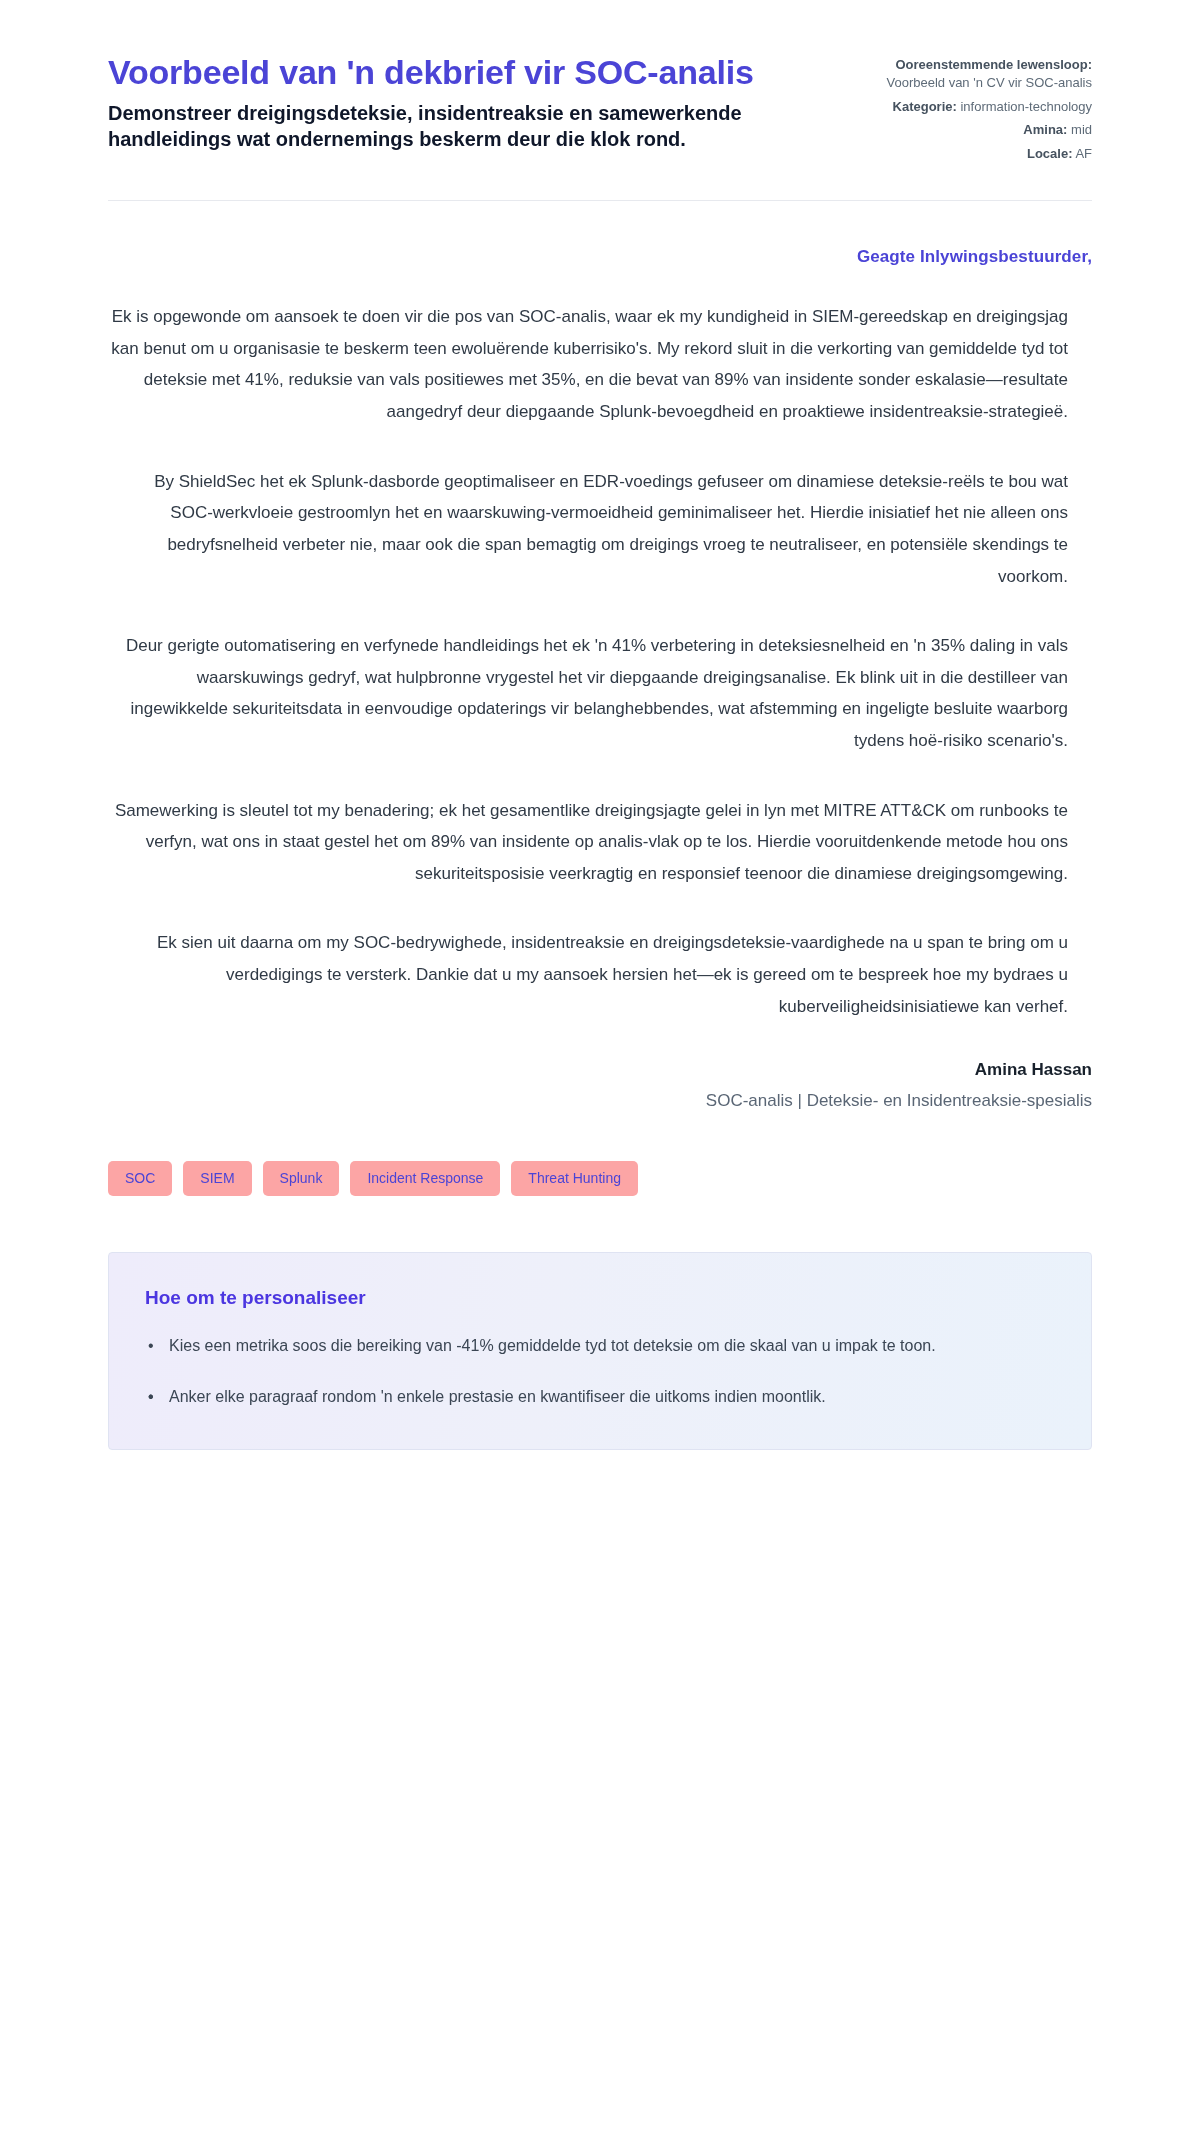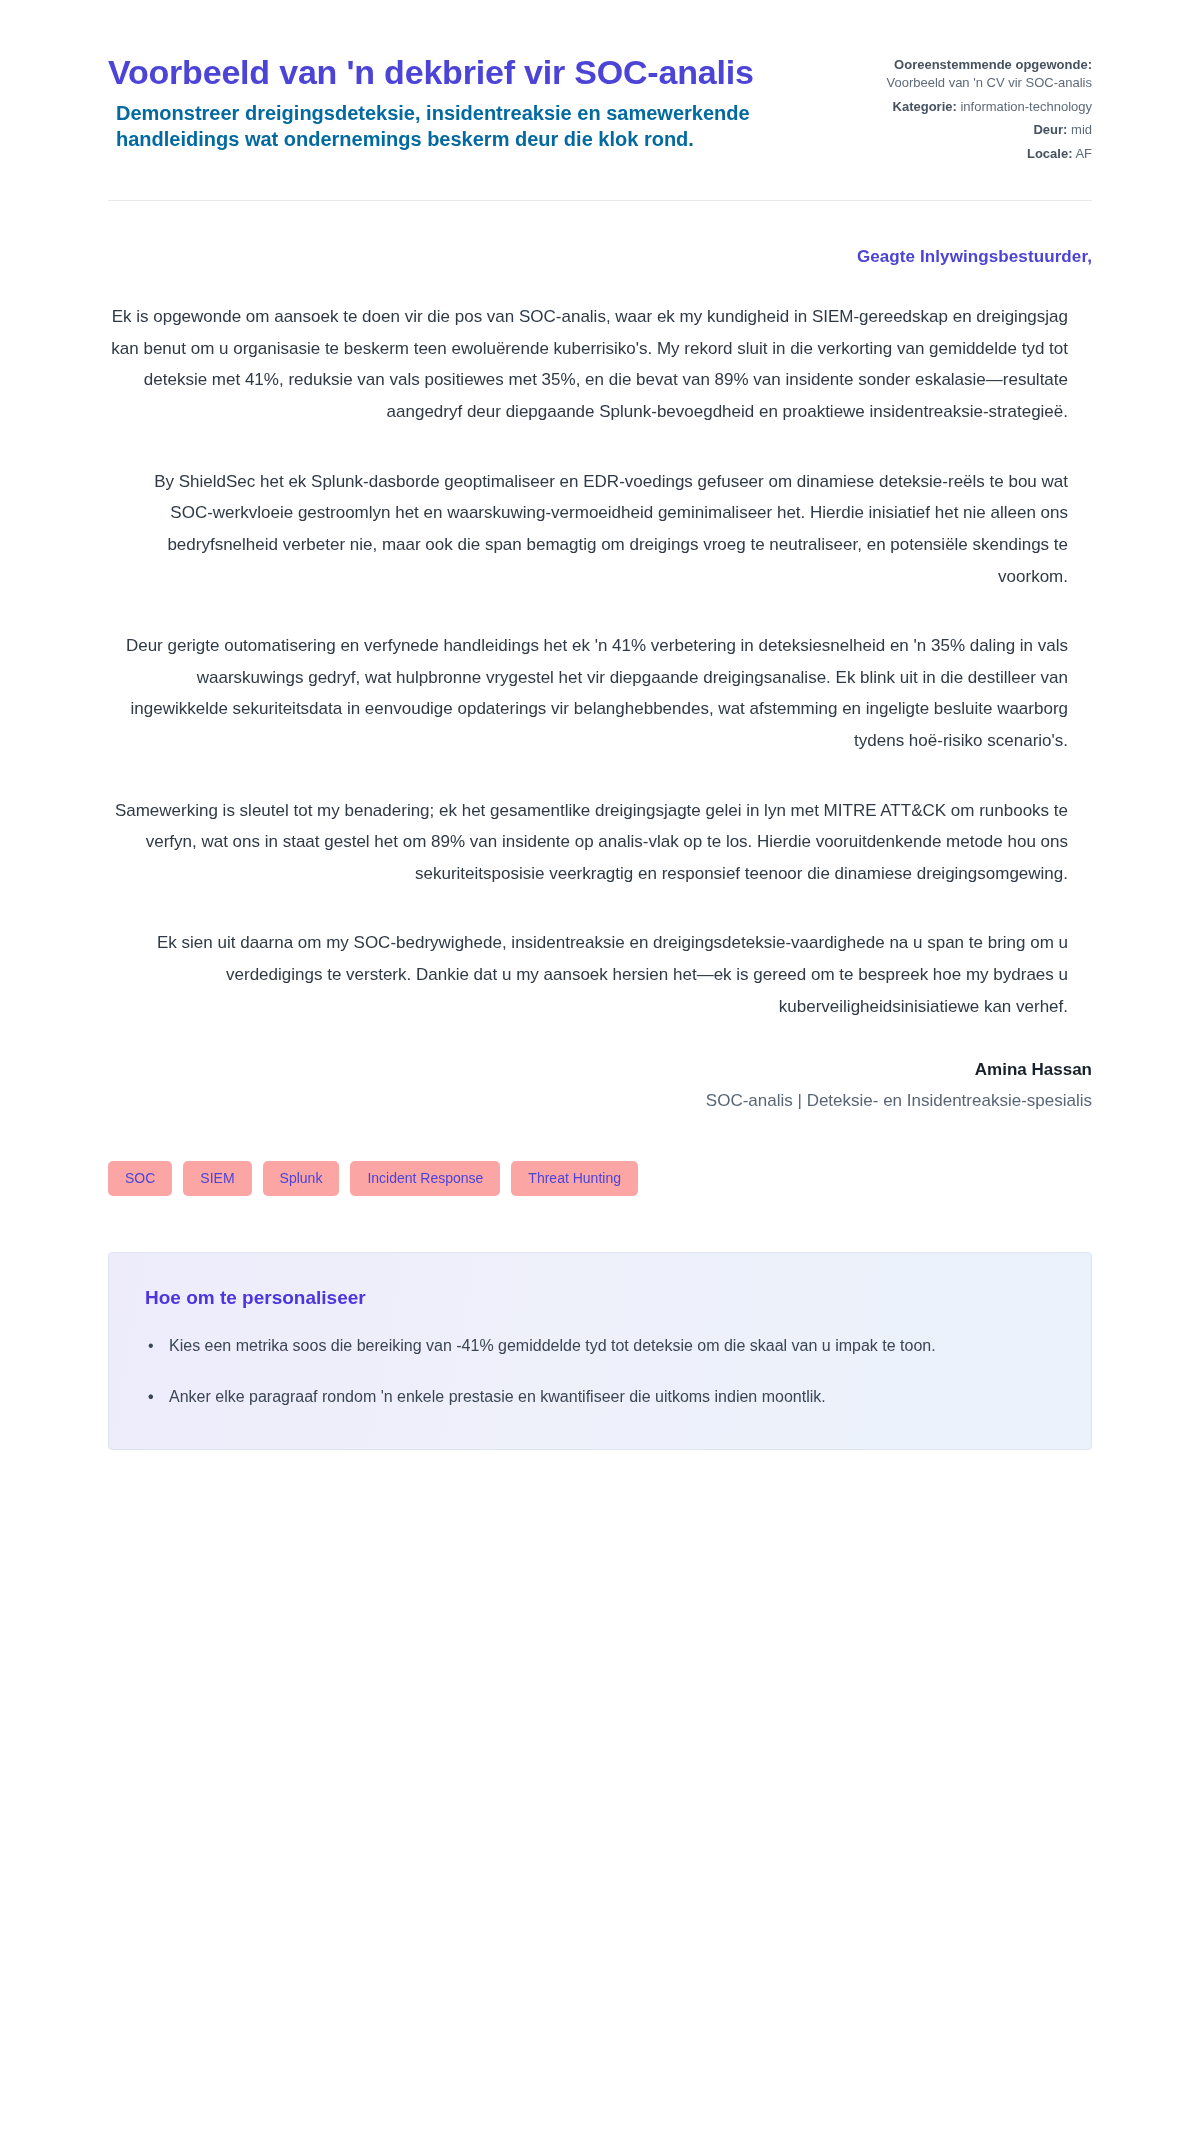--- a/index.html
+++ b/index.html
@@ -36,25 +36,25 @@
   }
   .doc-title {
     margin: 0;
     font-size: 34px;
     line-height: 1.23;
     font-weight: bold;
     letter-spacing: -0.2px;
     color: #4b44d6;
   }
   .doc-subtitle {
-    margin: 6px 0 0 8px;
+    margin: 6px 0 0 0;
     font-size: 20px;
     line-height: 1.32;
     font-weight: bold;
-    color: #0369a1;
+    color: #0f172a;
     max-width: 690px;
   }
   .header-meta {
     flex: 0 0 auto;
     width: 232px;
     text-align: right;
     font-size: 13px;
     line-height: 1.42;
     color: #5e6b78;
     padding-top: 4px;
@@ -175,29 +175,29 @@
 <div class="page">
 
   <div class="header">
     <div class="header-left">
       <h1 class="doc-title">Voorbeeld van 'n dekbrief vir SOC-analis</h1>
       <p class="doc-subtitle">Demonstreer dreigingsdeteksie, insidentreaksie en samewerkende handleidings wat ondernemings beskerm deur die klok rond.</p>
     </div>
 
     <div class="header-meta">
       <div class="meta-row">
-        <span class="meta-key">Ooreenstemmende opgewonde:</span>
+        <span class="meta-key">Ooreenstemmende lewensloop:</span>
         <span>Voorbeeld van 'n CV vir SOC-analis</span>
       </div>
       <div class="meta-row">
         <span class="meta-key">Kategorie:</span>
         <span>information-technology</span>
       </div>
       <div class="meta-row">
-        <span class="meta-key">Deur:</span>
+        <span class="meta-key">Amina:</span>
         <span>mid</span>
       </div>
       <div class="meta-row">
         <span class="meta-key">Locale:</span>
         <span>AF</span>
       </div>
     </div>
   </div>
 
   <hr class="rule">

